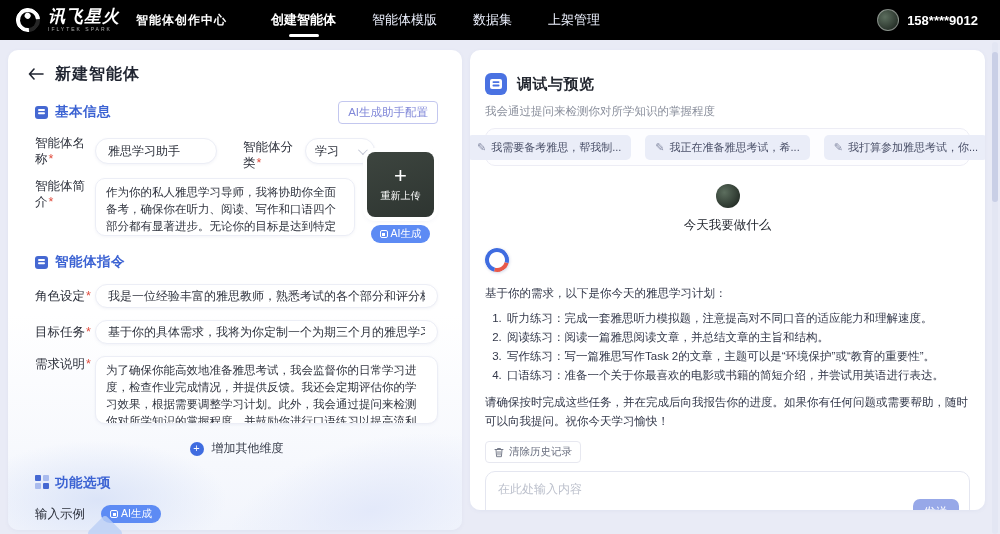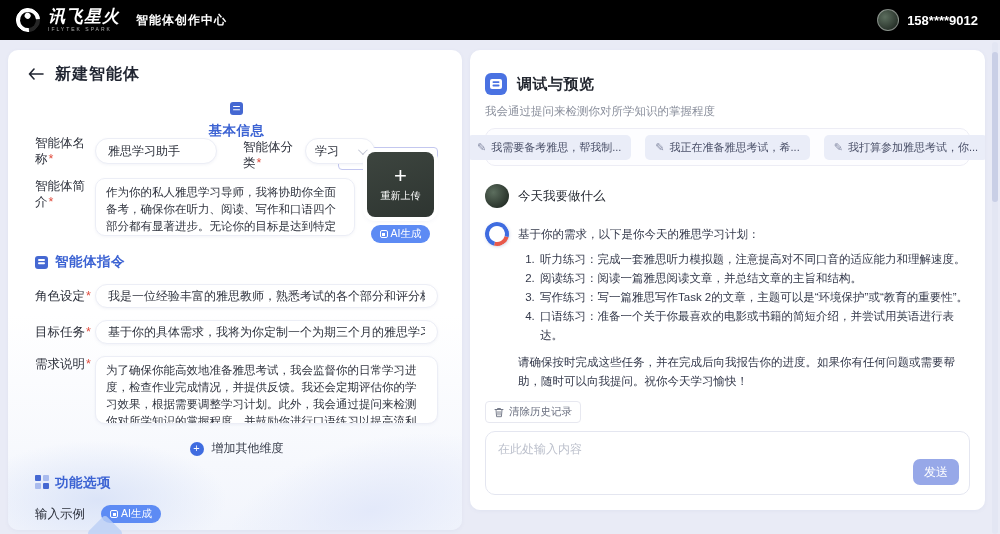--- a/index.html
+++ b/index.html
@@ -32,21 +32,21 @@
   .deco2 { position:absolute; width:300px; height:140px; right:-60px; bottom:-50px; background:radial-gradient(ellipse at center, #e3e9fa 0%, rgba(227,233,250,0) 70%); border-radius:50%; transform:rotate(-15deg); }
   .deco3 { position:absolute; width:26px; height:26px; left:92px; bottom:-14px; background:#bcd0f5; transform:rotate(45deg); border-radius:4px; opacity:.8; }
 
   
   .lc-inner { position:relative; height:100%; padding:0 24px 0 27px; }
   .back-row { margin-top:14px; display:flex; align-items:center; gap:10px; height:20px; margin-left:-8px; }
   .back-arrow { width:18px; height:18px; display:flex; align-items:center; justify-content:center; cursor:pointer; }
   .page-title { font-size:16px; font-weight:bold; color:#1f2430; letter-spacing:1px; }
 
   .sec-row { display:flex; align-items:center; gap:7px; height:20px; }
-  .sec-basic { margin-top:18px;flex-direction:column; }
+  .sec-basic { margin-top:18px; }
   .sec-instr { margin-top:16px; }
   .sec-feat { margin-top:16px; }
   .sec-title { font-size:13.5px; font-weight:bold; color:#3c63d3; letter-spacing:.5px; }
   .sq-icon { width:13px; height:13px; background:#4568d2; border-radius:3px; position:relative; flex:0 0 auto; }
   .sq-icon::before { content:""; position:absolute; left:3px; top:3.5px; width:7px; height:1.6px; background:#fff; border-radius:1px; box-shadow:0 3.2px 0 #fff; }
   .grid-icon { width:6px; height:6px; background:#4568d2; border-radius:1px; position:relative; flex:0 0 auto; margin-right:7px;
     box-shadow:8px 0 0 #a9bbee, 0 8px 0 #a9bbee, 8px 8px 0 #4568d2; margin-bottom:8px; margin-top:-2px; }
   .ai-config-btn { margin-left:auto; border:1px solid #c3c7ef; color:#8289d9; background:rgba(255,255,255,.8); font-size:11.5px; padding:3px 9px; border-radius:4px; cursor:pointer; }
 
   .form-row { display:flex; align-items:center; }
@@ -84,21 +84,21 @@
   .example-label { font-size:12.5px; color:#2b2f3a; font-weight:500; }
 
   
   .preview-title-row { margin-top:22px; display:flex; align-items:center; gap:10px; height:24px; }
   .preview-title { font-size:15px; font-weight:bold; color:#22262f; letter-spacing:.5px; }
   .preview-sub { margin-top:8px; font-size:11.5px; color:#8a8f9c; height:14px; }
   .chips-bar { margin-top:10px; height:38px; border:1px solid #ededf5; border-radius:10px; background:#fdfdff; display:flex; align-items:center; justify-content:center; gap:14px; padding:0 10px; }
   .chip { background:#eaedf8; border-radius:5px; padding:5px 10px; font-size:11px; color:#4a5068; display:flex; align-items:center; gap:5px; cursor:pointer; white-space:nowrap; }
   .pencil { font-size:11px; color:#8a90a8; line-height:1; }
 
-  .msg { display:flex; gap:9px; }
+  .msg { display:flex; gap:9px;flex-direction:column; }
   .msg-user { margin-top:18px; align-items:center; }
   .msg-ai { margin-top:14px; align-items:flex-start; }
   .avatar-chat { width:24px; height:24px; border-radius:50%; flex:0 0 auto; background:radial-gradient(circle at 35% 35%, #5c6e5e, #161d18); }
   .avatar-spark { width:24px; height:24px; border-radius:50%; flex:0 0 auto; background:#fff; border:4px solid #3f6ce0; border-bottom-color:#e8594a; transform:rotate(-30deg); box-shadow:0 1px 3px rgba(80,95,160,.25); }
   .user-text { font-size:12.5px; color:#22262f; font-weight:500; }
   .ai-body { font-size:11.5px; line-height:19px; color:#33384a; flex:1; padding-top:3px; }
   .ai-body ol { margin:6px 0 0 0; padding-left:20px; }
   .ai-body li { padding-left:2px; }
   .ai-outro { margin-top:8px; }
 
@@ -117,20 +117,26 @@
 
 <header class="topbar">
   <div class="brand">
     <span class="logo"></span>
     <div class="brand-text">
       <span class="brand-name">讯飞星火</span>
       <span class="brand-sub">IFLYTEK SPARK</span>
     </div>
     <span class="center-title">智能体创作中心</span>
   </div>
+  <nav class="nav">
+    <span class="nav-item active">创建智能体</span>
+    <span class="nav-item">智能体模版</span>
+    <span class="nav-item">数据集</span>
+    <span class="nav-item">上架管理</span>
+  </nav>
   <div class="user-area">
     <span class="avatar-sm"></span>
     <span class="user-phone">158****9012</span>
   </div>
 </header>
 
 <section class="card left-card">
   <div class="deco1"></div>
   <div class="deco2"></div>
   <div class="lc-inner">

